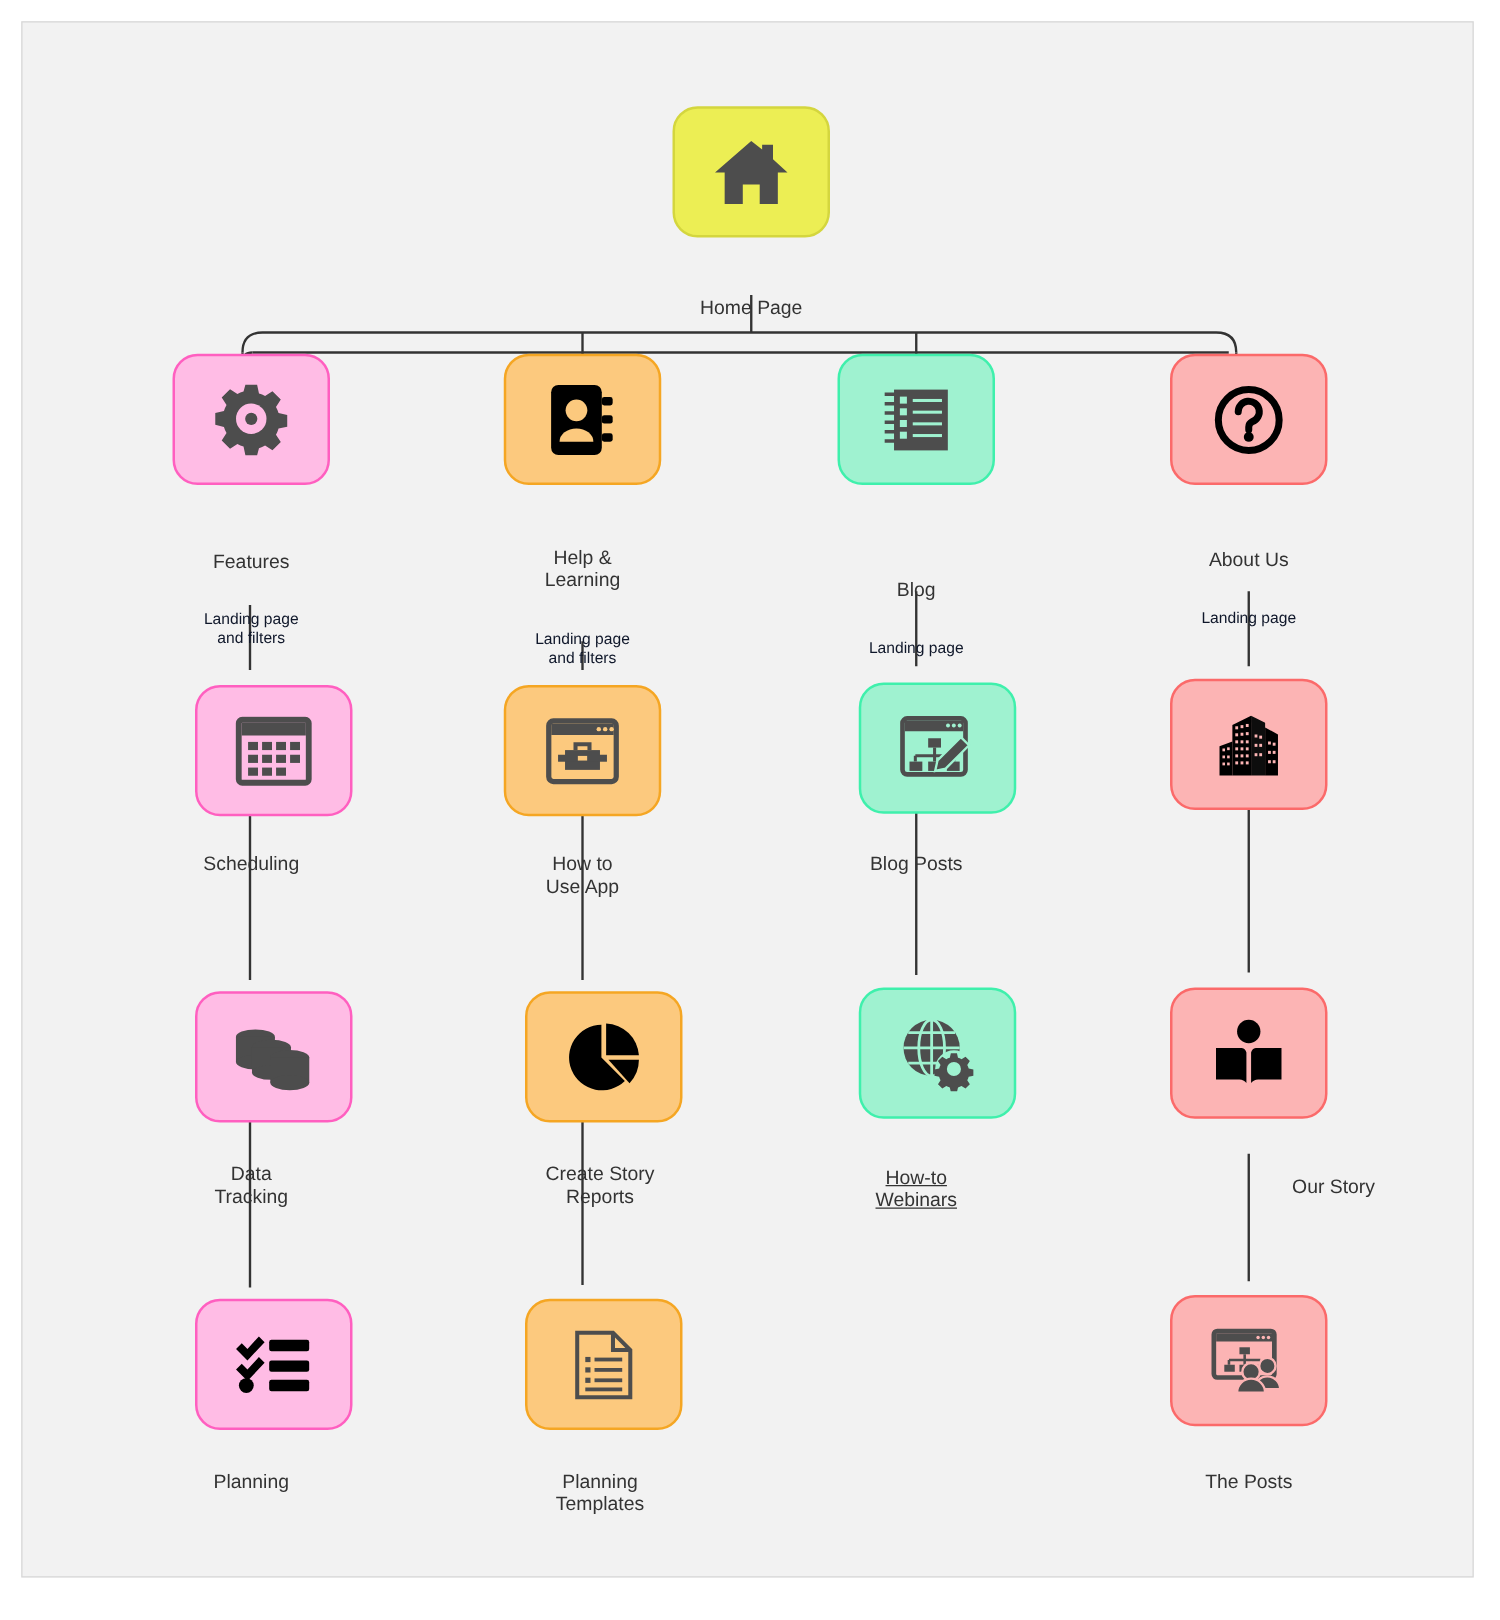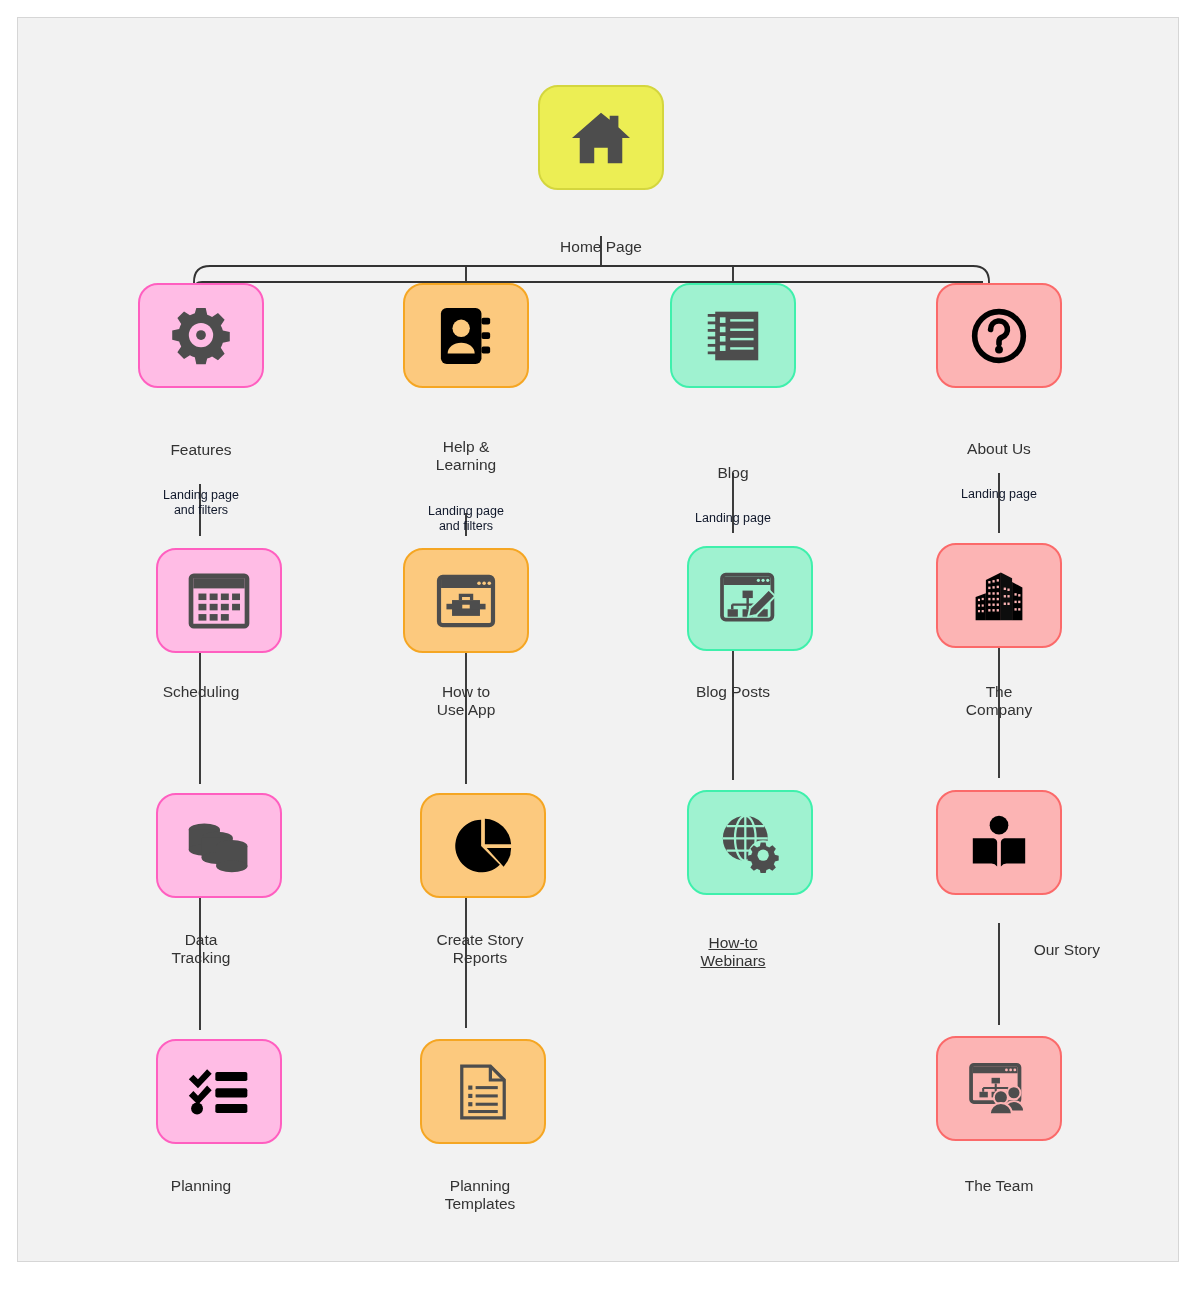--- a/index.html
+++ b/index.html
@@ -403,24 +403,20 @@
           <rect x="9.5" y="34" width="2.2" height="2.4"></rect>
             <rect x="13.5" y="33" width="2.2" height="2.4"></rect>
           <rect x="9.5" y="40" width="2.2" height="2.4"></rect>
             <rect x="13.5" y="40" width="2.2" height="2.4"></rect>
           <rect x="9.5" y="46" width="2.2" height="2.4"></rect>
             <rect x="13.5" y="46" width="2.2" height="2.4"></rect>
         </g>
       </svg>
     </span>
   </div>
-  <div class="label" style="left:900px; top:645px; width:162px;">
-    <span class="title">The
-Company</span>
-  </div>
 
   <div class="node" style="left:918px; top:772px; width:126px; height:105px; background:#fcb4b4; border-color:#fb6a6a;">
     <span>
       <svg width="58" height="58" viewBox="0 0 62 62" fill="#000000">
         <circle cx="31" cy="12" r="10"></circle>
         <path d="M3 26 h22 a5 5 0 0 1 4 4 v26 a8 8 0 0 0 -6-3 H3 Z"></path>
         <path d="M59 26 H37 a5 5 0 0 0 -4 4 v26 a8 8 0 0 1 6-3 h20 Z"></path>
       </svg>
     </span>
   </div>
@@ -444,16 +440,16 @@
         <rect x="25" y="32" width="9" height="6" fill="#4d4d4d"></rect>
         <rect x="38" y="32" width="9" height="6" fill="#4d4d4d"></rect>
         <circle cx="49" cy="33" r="7" fill="#4d4d4d" stroke="#fcb4b4" stroke-width="2"></circle>
         <path d="M38 53 a11 11 0 0 1 22 0 Z" fill="#4d4d4d" stroke="#fcb4b4" stroke-width="2"></path>
         <circle cx="35" cy="38" r="7.5" fill="#4d4d4d" stroke="#fcb4b4" stroke-width="2"></circle>
         <path d="M23 56 a12 12 0 0 1 24 0 Z" fill="#4d4d4d" stroke="#fcb4b4" stroke-width="2"></path>
       </svg>
     </span>
   </div>
   <div class="label" style="left:900px; top:1139px; width:162px;">
-    <span class="title">The Team</span>
+    <span class="title">The Posts</span>
   </div>
 
 </div>
 
 </body></html>

